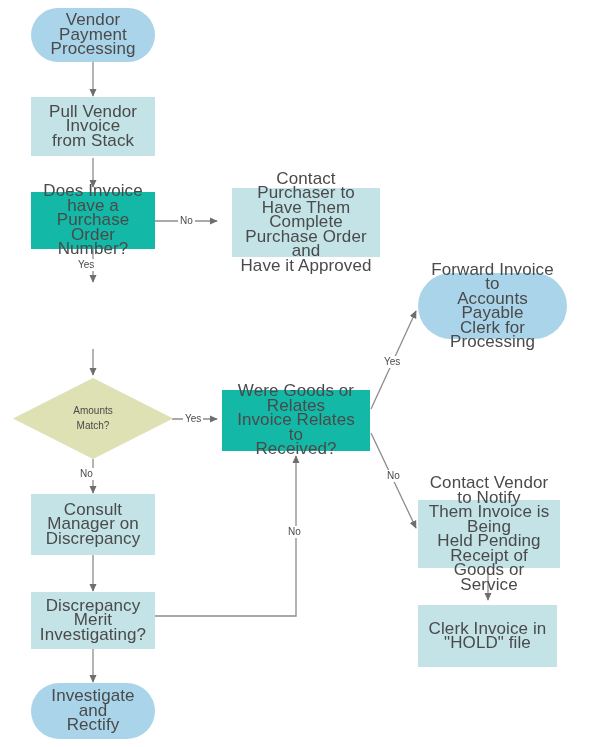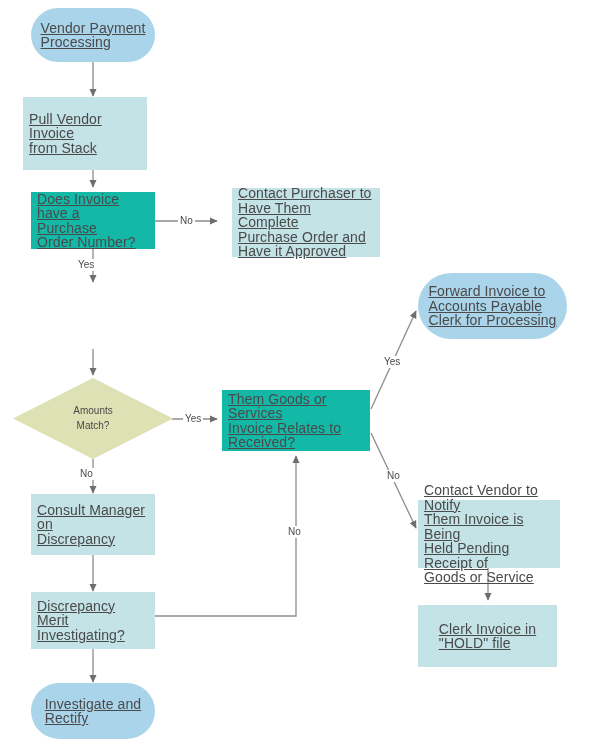--- a/index.html
+++ b/index.html
@@ -20,28 +20,27 @@
     top: 0;
     width: 590px;
     height: 747px;
   }
   .node {
     position: absolute;
     box-sizing: border-box;
     display: flex;
     align-items: center;
     justify-content: center;
-    text-align: left;
+    text-align: center;
     color: #4a4a4a;
-    font-size: 14px;
+    font-size: 17px;
     line-height: 14.5px;
     padding: 2px 6px;
     white-space: pre-line;
     letter-spacing: 0.1px;
-    text-decoration: underline;
   }
   .terminal {
     background: #aad4ea;
     border-radius: 34px;
   }
   .process {
     background: #c3e3e7;
   }
   .decision-box {
     background: #14b8a6;
@@ -121,42 +120,42 @@
 
       <line x1="93" y1="648" x2="93" y2="682" marker-end="url(#arrow)"></line>
 
       <path d="M155,616 L296,616 L296,456" marker-end="url(#arrow)"></path>
     </g>
   </svg>
 
   <div class="node terminal" style="left:31px; top:8px; width:124px; height:54px;">Vendor Payment
 Processing</div>
 
-  <div class="node process" style="left:23px; top:97px; width:124px; height:73px;">Pull Vendor Invoice
+  <div class="node process" style="left:31px; top:97px; width:124px; height:59px;">Pull Vendor Invoice
 from Stack</div>
 
   <div class="node decision-box" style="left:31px; top:192px; width:124px; height:57px;">Does Invoice have a
 Purchase
 Order Number?</div>
 
   <div class="node process" style="left:232px; top:188px; width:148px; height:69px;">Contact Purchaser to
 Have Them Complete
 Purchase Order and
 Have it Approved</div>
 
 
   <div class="diamond-wrap" style="left:13px; top:378px; width:160px; height:81px;">
     <svg class="diamond-shape" viewBox="0 0 160 81" preserveAspectRatio="none">
       <polygon points="80,0 160,40.5 80,81 0,40.5" fill="#dde1b4"></polygon>
     </svg>
     <div class="diamond-label">Amounts
 Match?</div>
   </div>
 
-  <div class="node decision-box" style="left:222px; top:390px; width:148px; height:61px;">Them Goods or Services
+  <div class="node decision-box" style="left:222px; top:390px; width:148px; height:61px;">Were Goods or Relates
 Invoice Relates to
 Received?</div>
 
   <div class="node terminal" style="left:418px; top:273px; width:149px; height:66px;">Forward Invoice to
 Accounts Payable
 Clerk for Processing</div>
 
   <div class="node process" style="left:418px; top:500px; width:142px; height:68px;">Contact Vendor to Notify
 Them Invoice is Being
 Held Pending Receipt of

